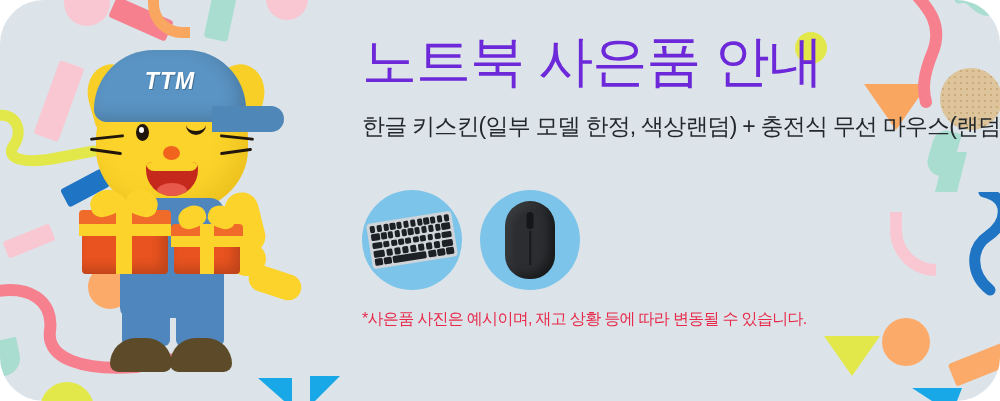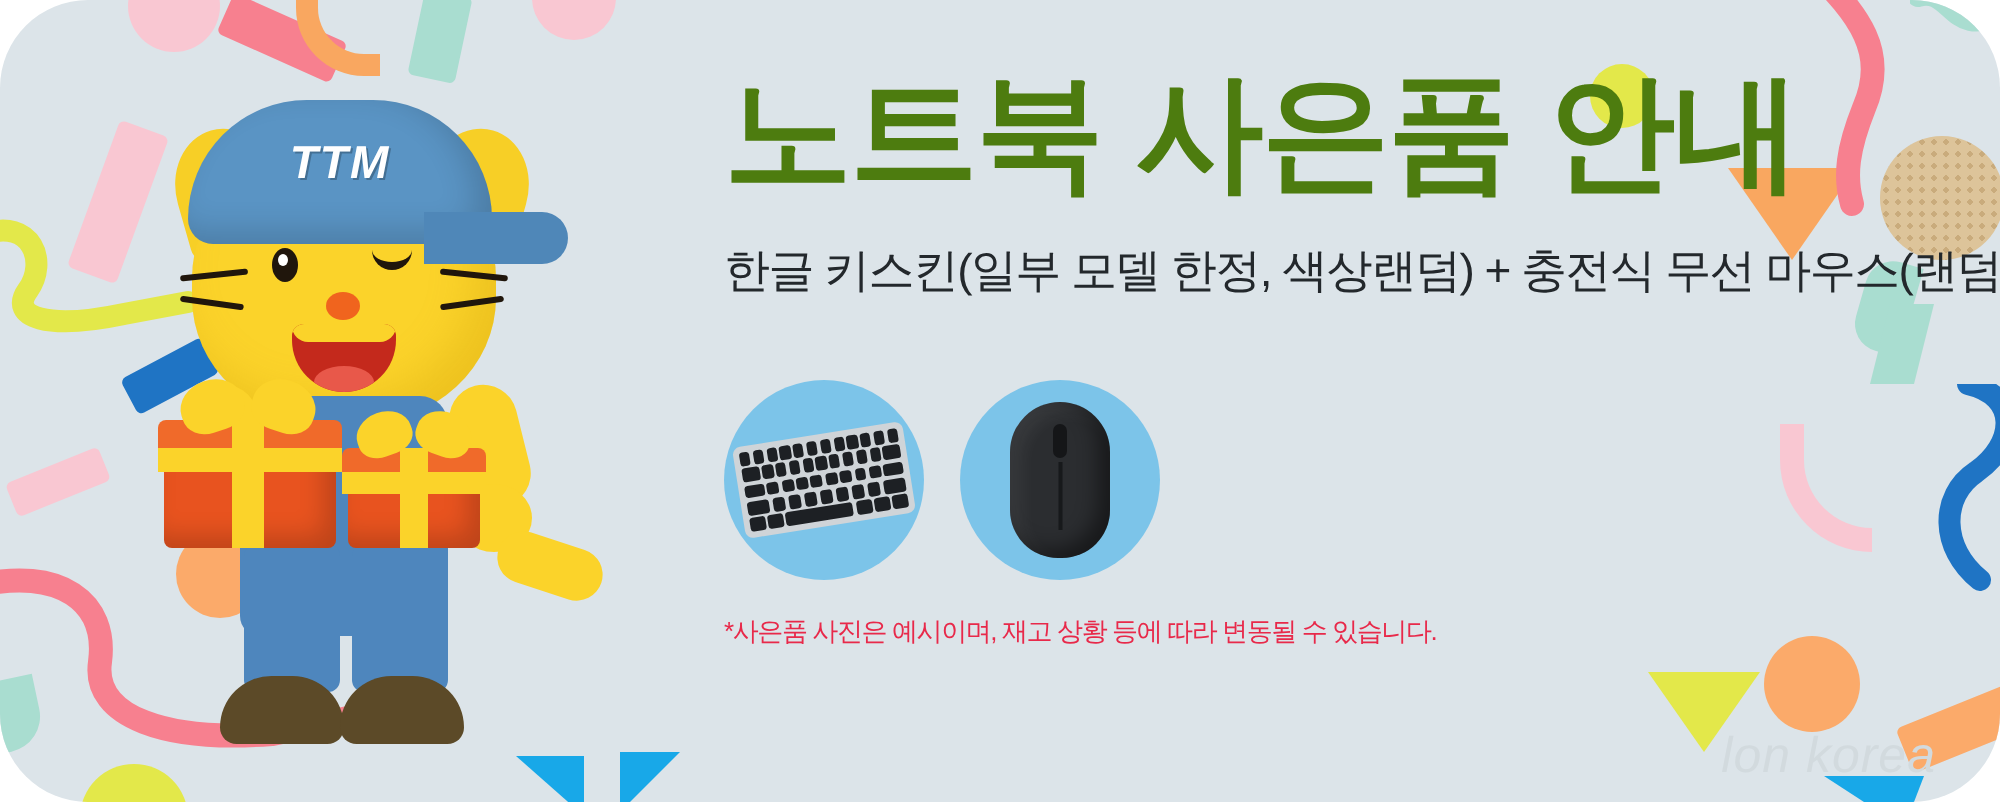--- a/index.html
+++ b/index.html
@@ -17,37 +17,37 @@
   }
   .deco{ position:absolute; pointer-events:none; }
 
   
   .circ{ border-radius:50%; }
   .rect{ border-radius:3px; }
 
   
   .content{ position:absolute; left:362px; top:34px; width:615px; }
   .title{
-    font-size:64px; font-weight:bold; color:#4d7c0f;
+    font-size:55px; font-weight:normal; color:#6d28d9;
     letter-spacing:-1px; line-height:1.0; white-space:nowrap;
   }
   .subtitle{
     margin-top:22px;
     font-size:23px; color:#23282c; font-weight:normal;
     letter-spacing:-.8px; white-space:nowrap;
   }
   .products{ position:absolute; left:362px; top:190px; display:flex; gap:18px; }
   .prod-circle{
     width:100px; height:100px; border-radius:50%;
     background:#7cc4e9; position:relative; overflow:hidden;
     display:flex; align-items:center; justify-content:center;
   }
   .notes{ position:absolute; left:362px; top:305px; }
   .note{
-    color:#e8294a; font-size:13px; letter-spacing:-.7px;
+    color:#e8294a; font-size:16px; letter-spacing:-.7px;
     line-height:1.72; white-space:nowrap;
   }
   .watermark{
     position:absolute; right:32px; bottom:8px;
     font-size:25px; font-style:italic; color:#d2dade;
     letter-spacing:.5px;
   }
 
   
   .kb{
@@ -317,15 +317,14 @@
         <div class="mouse-split"></div>
       </div>
     </div>
 
   </div>
 
   <div class="notes">
     <div class="note">*사은품 사진은 예시이며, 재고 상황 등에 따라 변동될 수 있습니다.</div>
   </div>
 
-  <div class="watermark">lon korea</div>
 
 </div>
 
 </body></html>

